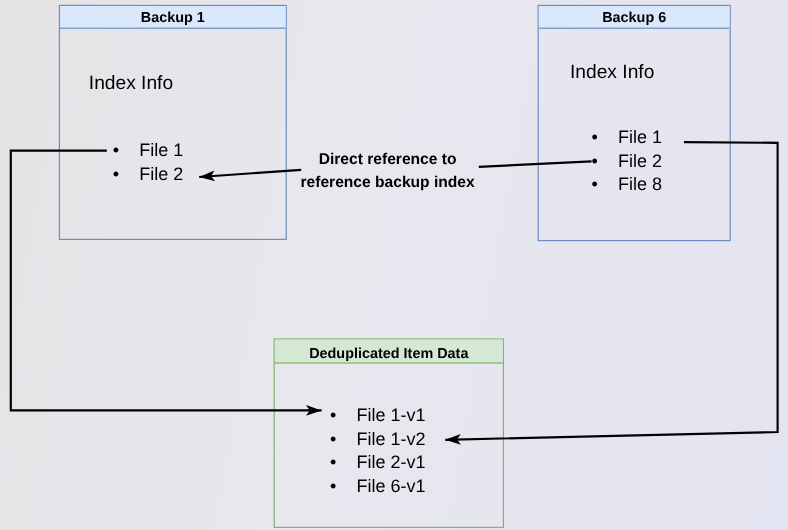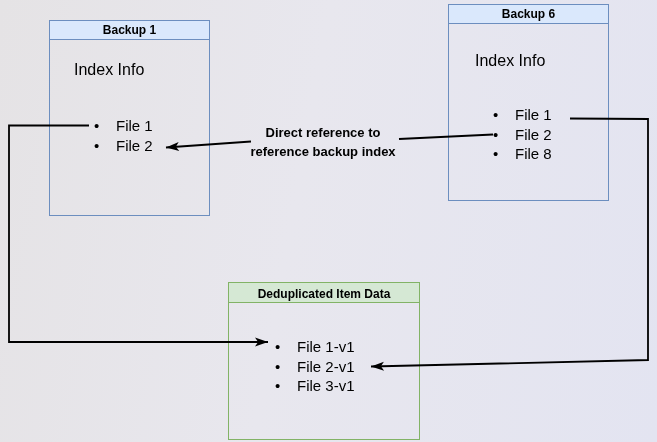--- a/index.html
+++ b/index.html
@@ -37,21 +37,21 @@
   .annotation{
     position:absolute;left:233px;top:124px;width:180px;
     font-size:13px;line-height:18.5px;text-align:center;font-weight:bold;
   }
 </style>
 </head>
 <body>
 
 <div class="canvas">
 
-  <div class="node blue" style="left:49px;top:20px;width:161px;height:196px;">
+  <div class="node blue" style="left:49px;top:4px;width:190px;height:196px;">
     <div class="node-header">Backup 1</div>
   </div>
   <div class="free-label index-label" style="left:74px;top:60px;">Index Info</div>
   <ul class="item-list" style="left:94px;top:116px;">
     <li>File 1</li>
     <li>File 2</li>
   </ul>
 
   <div class="node blue" style="left:448px;top:4px;width:161px;height:197px;">
     <div class="node-header">Backup 6</div>
@@ -61,22 +61,23 @@
     <li>File 1</li>
     <li>File 2</li>
     <li>File 8</li>
   </ul>
 
   <div class="node green" style="left:228px;top:282px;width:192px;height:158px;">
     <div class="node-header">Deduplicated Item Data</div>
   </div>
   <ul class="item-list" style="left:275px;top:337px;">
     <li>File 1-v1</li>
+    <li>File 1-v2</li>
     <li>File 2-v1</li>
-    <li>File 3-v1</li>
+    <li>File 6-v1</li>
   </ul>
 
   <div class="annotation">
     <div>Direct reference to</div>
     <div>reference backup index</div>
   </div>
 
   <svg class="arrow-layer" viewBox="0 0 657 442">
     <defs>
       <marker id="ah" markerUnits="userSpaceOnUse" markerWidth="15" markerHeight="11" refX="13.5" refY="5" orient="auto">

